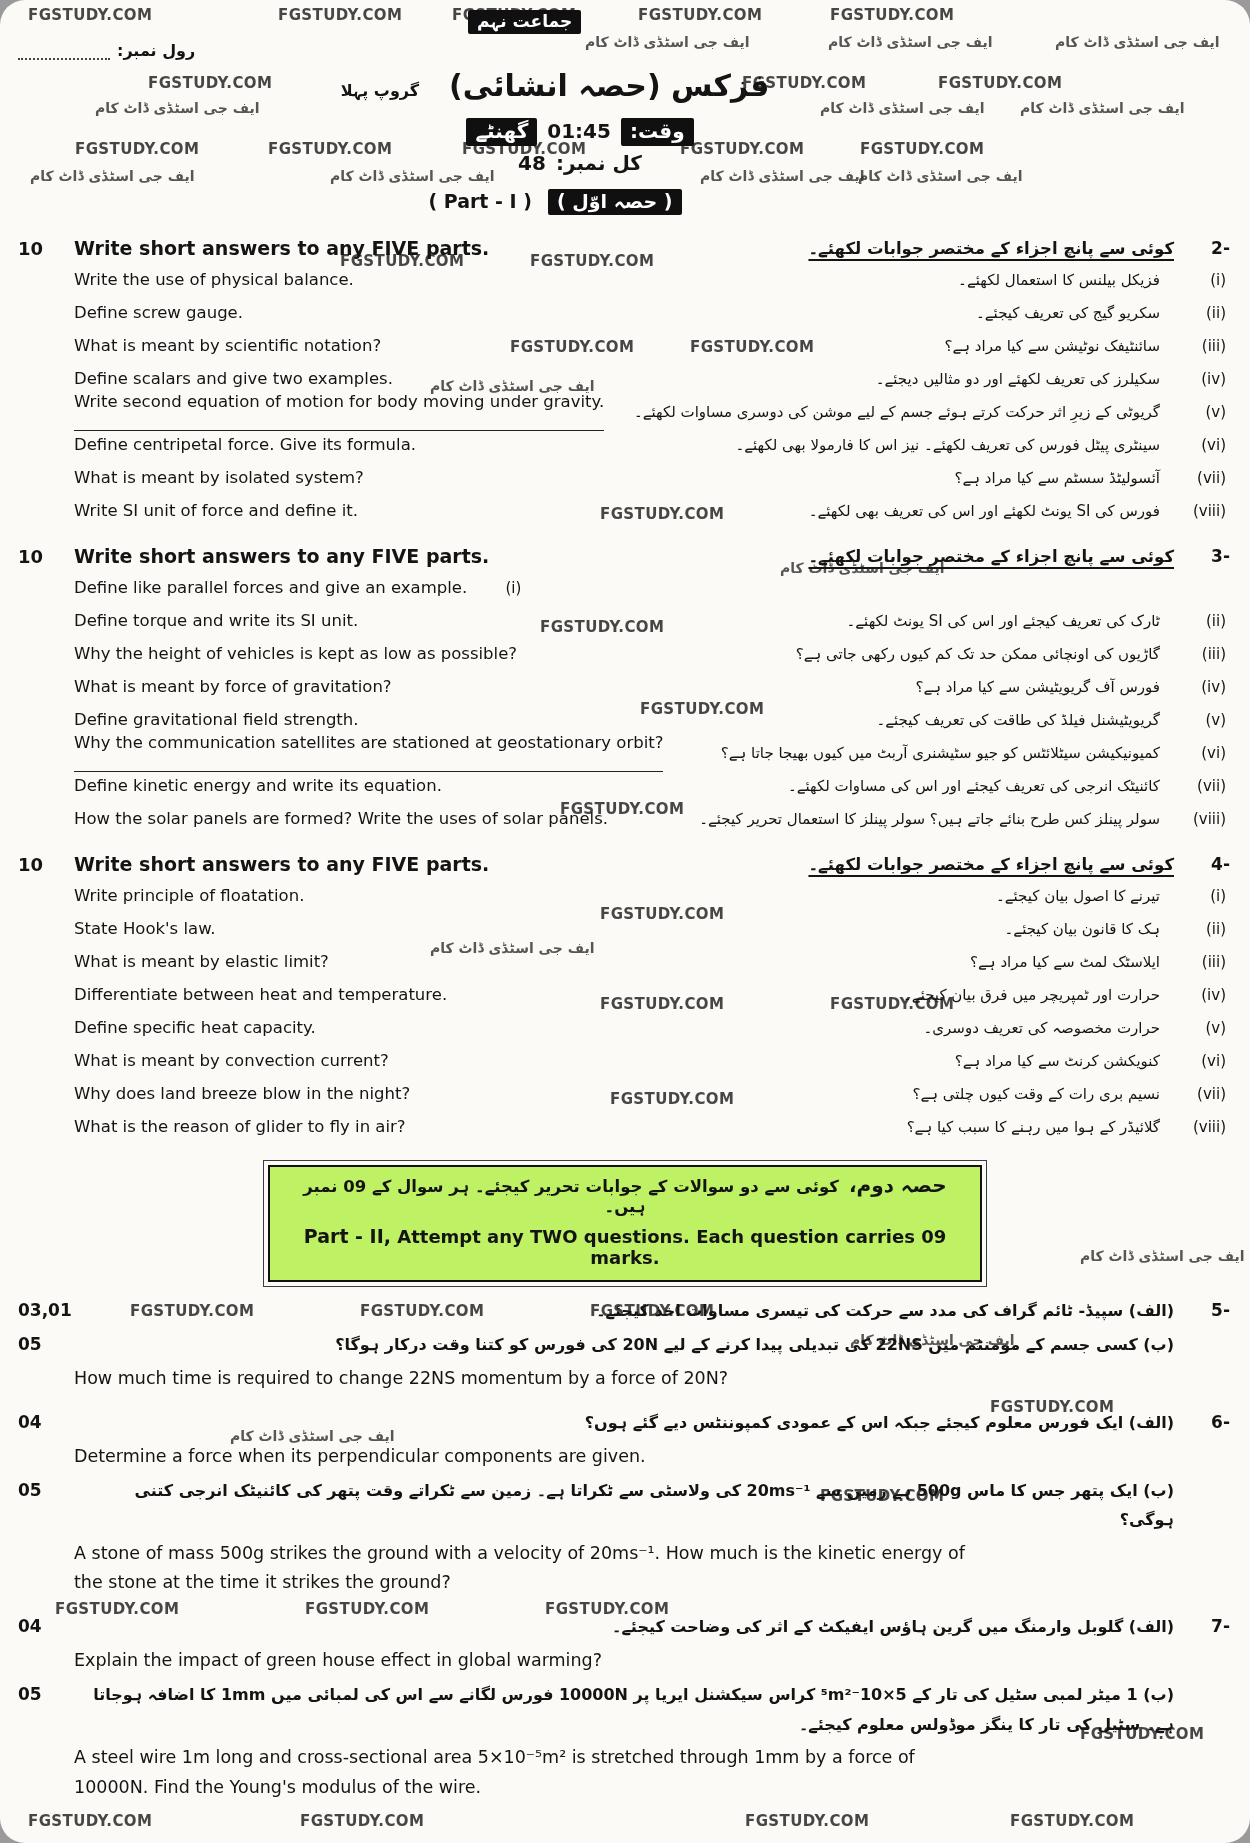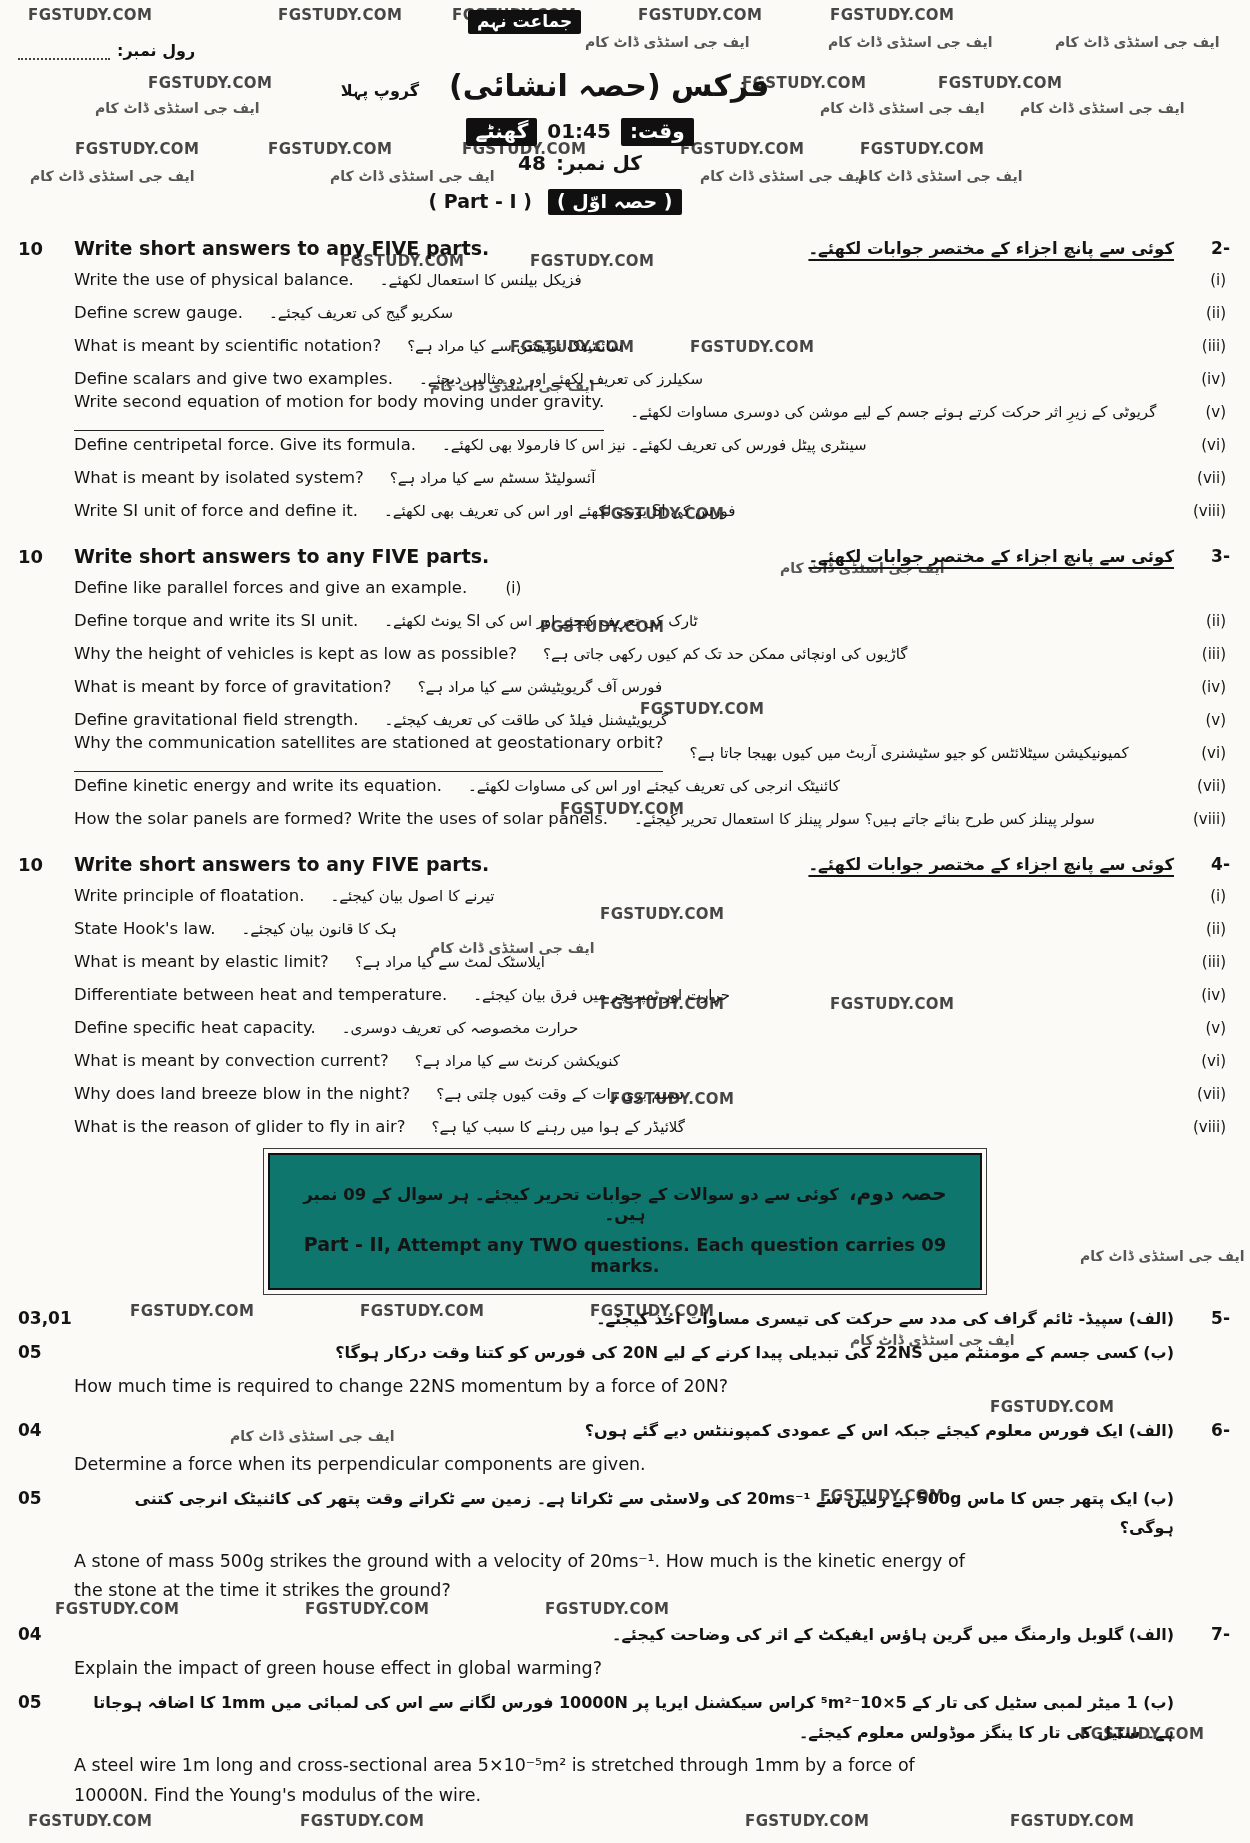--- a/index.html
+++ b/index.html
@@ -1,18 +1,18 @@
 <!DOCTYPE html>
 <html><head>
 <meta charset="utf-8">
 <style>
   * { margin:0; padding:0; box-sizing:border-box; }
   html,body { background:#9a9a9a; }
   body { font-family:"DejaVu Sans","Liberation Sans",sans-serif; }
-  .page { position:relative; width:1250px; height:1843px; margin:0 auto; background:#fbfaf6; color:#141414; overflow:hidden; }
+  .page { position:relative; width:1250px; height:1843px; margin:0 auto; background:#fbfaf6; color:#141414; overflow:hidden;border-radius:25px; }
 
   
   .wm-layer { position:absolute; inset:0; z-index:1; }
   .wm { position:absolute; font-weight:bold; font-size:15px; letter-spacing:.4px; color:#2e2e2e; white-space:nowrap; opacity:.88; }
   .wm.urwm { font-size:14px; font-weight:600; opacity:.8; }
 
   .content { position:absolute; inset:0; z-index:2; padding:30px 18px 0 18px; }
 
   .dark { background:#101010; color:#fff; padding:1px 9px 3px 9px; border-radius:2px; }
 
@@ -32,25 +32,25 @@
   
   .q-header { display:flex; align-items:center; margin-top:14px; height:30px; }
   .q-header .marks { flex:none; width:56px; font-size:18px; font-weight:bold; }
   .q-header .title-en { font-size:19px; font-weight:bold; white-space:nowrap; }
   .q-header .title-ur { flex:1; margin:0 10px; text-align:right; font-size:16.5px; font-weight:bold; text-decoration:underline; text-decoration-thickness:1.5px; text-underline-offset:5px; }
   .q-header .qnum { flex:none; width:48px; text-align:right; font-size:17px; font-weight:bold; padding-right:2px; }
 
   .part-row { display:flex; align-items:center; height:33px; padding-left:56px; }
   .part-row .en { font-size:16.5px; white-space:nowrap;text-align:center; }
   .part-row .en.u { border-bottom:1.5px solid #222; padding-bottom:19px; }
-  .part-row .ur { flex:1; margin:0 12px 0 26px; text-align:left; font-size:15px; }
+  .part-row .ur { flex:1; margin:0 12px 0 26px; text-align:right; font-size:15px; }
   .part-row .pnum { flex:none; width:60px; text-align:right; font-size:15px; padding-right:6px; }
 
   
-  .p2box { width:714px; margin:10px auto 0 auto; border:2px solid #111; outline:1px solid #3c3c3c; outline-offset:4px; padding:26px 14px 12px 14px; text-align:center; background:#0f766e; }
+  .p2box { width:714px; margin:22px auto 0 auto; border:2px solid #111; outline:1px solid #3c3c3c; outline-offset:4px; padding:6px 14px 12px 14px; text-align:center; background:#bef264; }
   .p2box .ur-line { font-size:16.5px; font-weight:bold; }
   .p2box .ur-line .hd { font-size:20px; padding-left:10px; }
   .p2box .en-line { margin-top:9px; font-size:18px; font-weight:bold; }
   .p2box .en-line .hd { font-size:19px; }
 
   
   .big-q { margin-top:14px; }
   .bq-row { display:flex; align-items:baseline; min-height:30px; margin-top:4px; }
   .bq-row .marks { flex:none; width:56px; font-size:17px; font-weight:bold; }
   .bq-row .ur { flex:1; margin:0 10px; text-align:right; font-size:16px; font-weight:600; line-height:1.85; }

